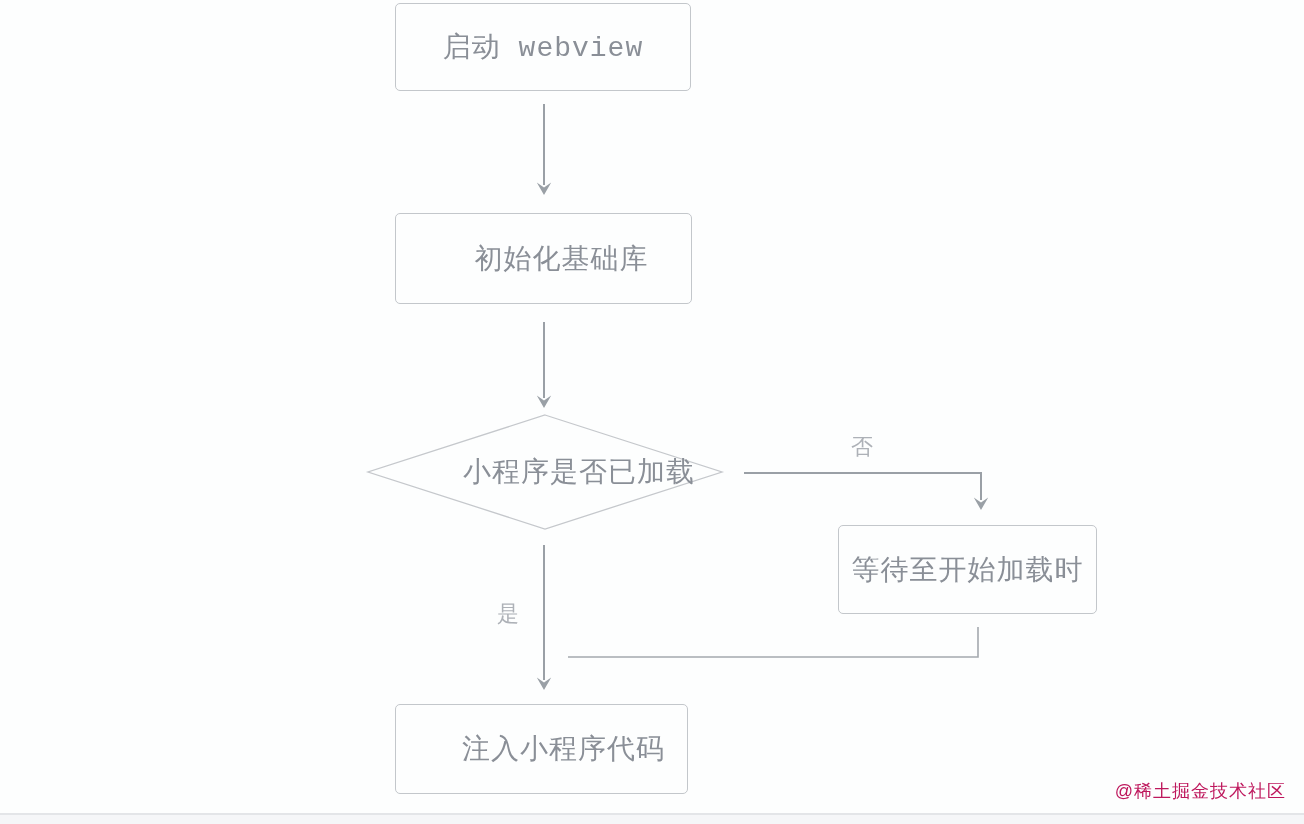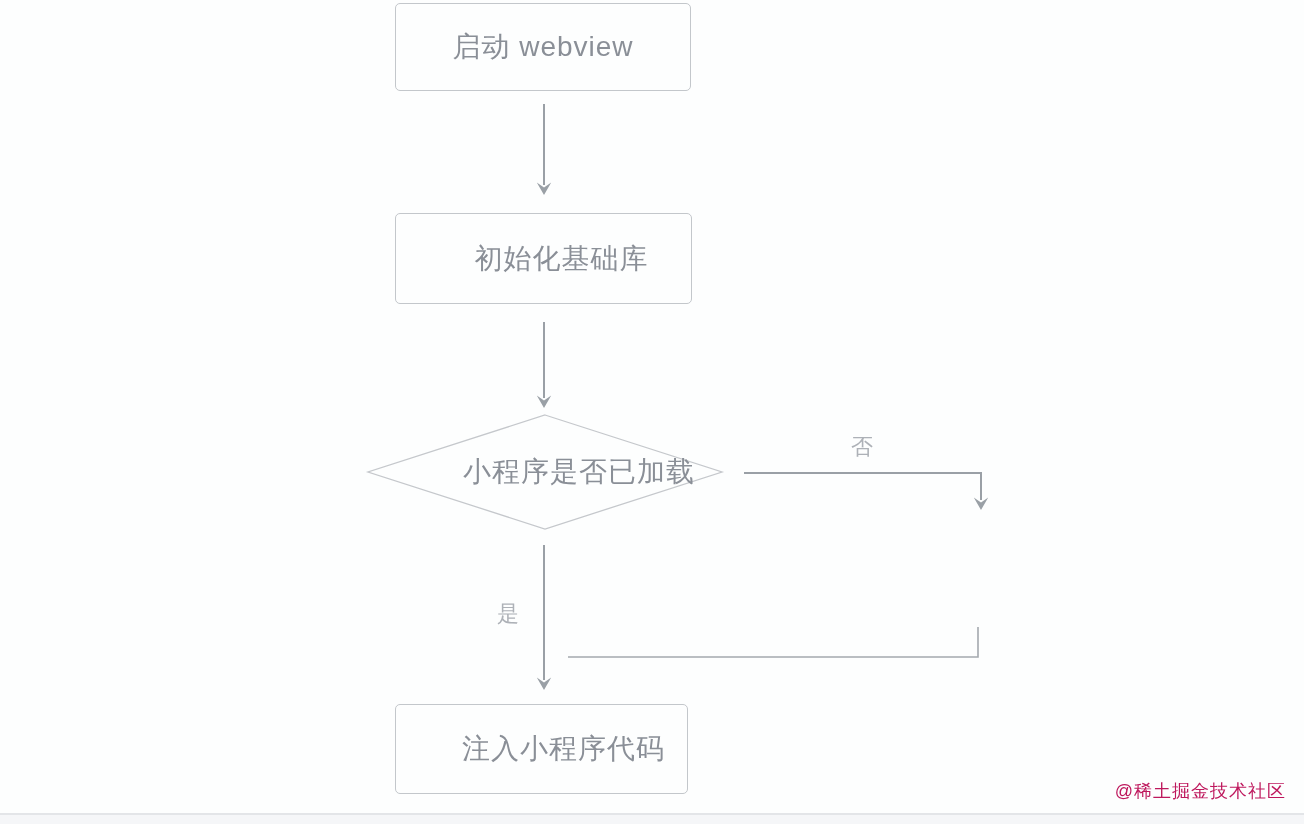--- a/index.html
+++ b/index.html
@@ -45,21 +45,21 @@
     border-radius: 5px;
     display: flex;
     align-items: center;
     justify-content: center;
     color: #8a8f97;
     font-size: 28px;
     letter-spacing: 1px;
     white-space: nowrap;
   }
 
-  .node-start  { left: 395px; top: 3px;   width: 296px; height: 88px; }
+  .node-start  { left: 395px; top: 3px;   width: 296px; height: 88px; font-family: Liberation Mono, monospace; }
   .node-init   { left: 395px; top: 213px; width: 297px; height: 91px; padding-left: 36px; }
   .node-wait   { left: 838px; top: 525px; width: 259px; height: 89px; }
   .node-inject { left: 395px; top: 704px; width: 293px; height: 90px; padding-left: 44px; }
 
   .diamond-label {
     position: absolute;
     left: 395px; top: 455px;
     width: 300px;
     text-align: right;
     color: #8a8f97;
@@ -128,20 +128,23 @@
   </div>
 
   <div class="node node-init">
     <span>初始化基础库</span>
   </div>
 
   <div class="diamond-label">小程序是否已加载</div>
 
   <div class="edge-label edge-label-no">否</div>
 
+  <div class="node node-wait">
+    <span>等待至开始加载时</span>
+  </div>
 
   <div class="edge-label edge-label-yes">是</div>
 
   <div class="node node-inject">
     <span>注入小程序代码</span>
   </div>
 
   <div class="watermark">@稀土掘金技术社区</div>
 
   <div class="bottom-strip"></div>

